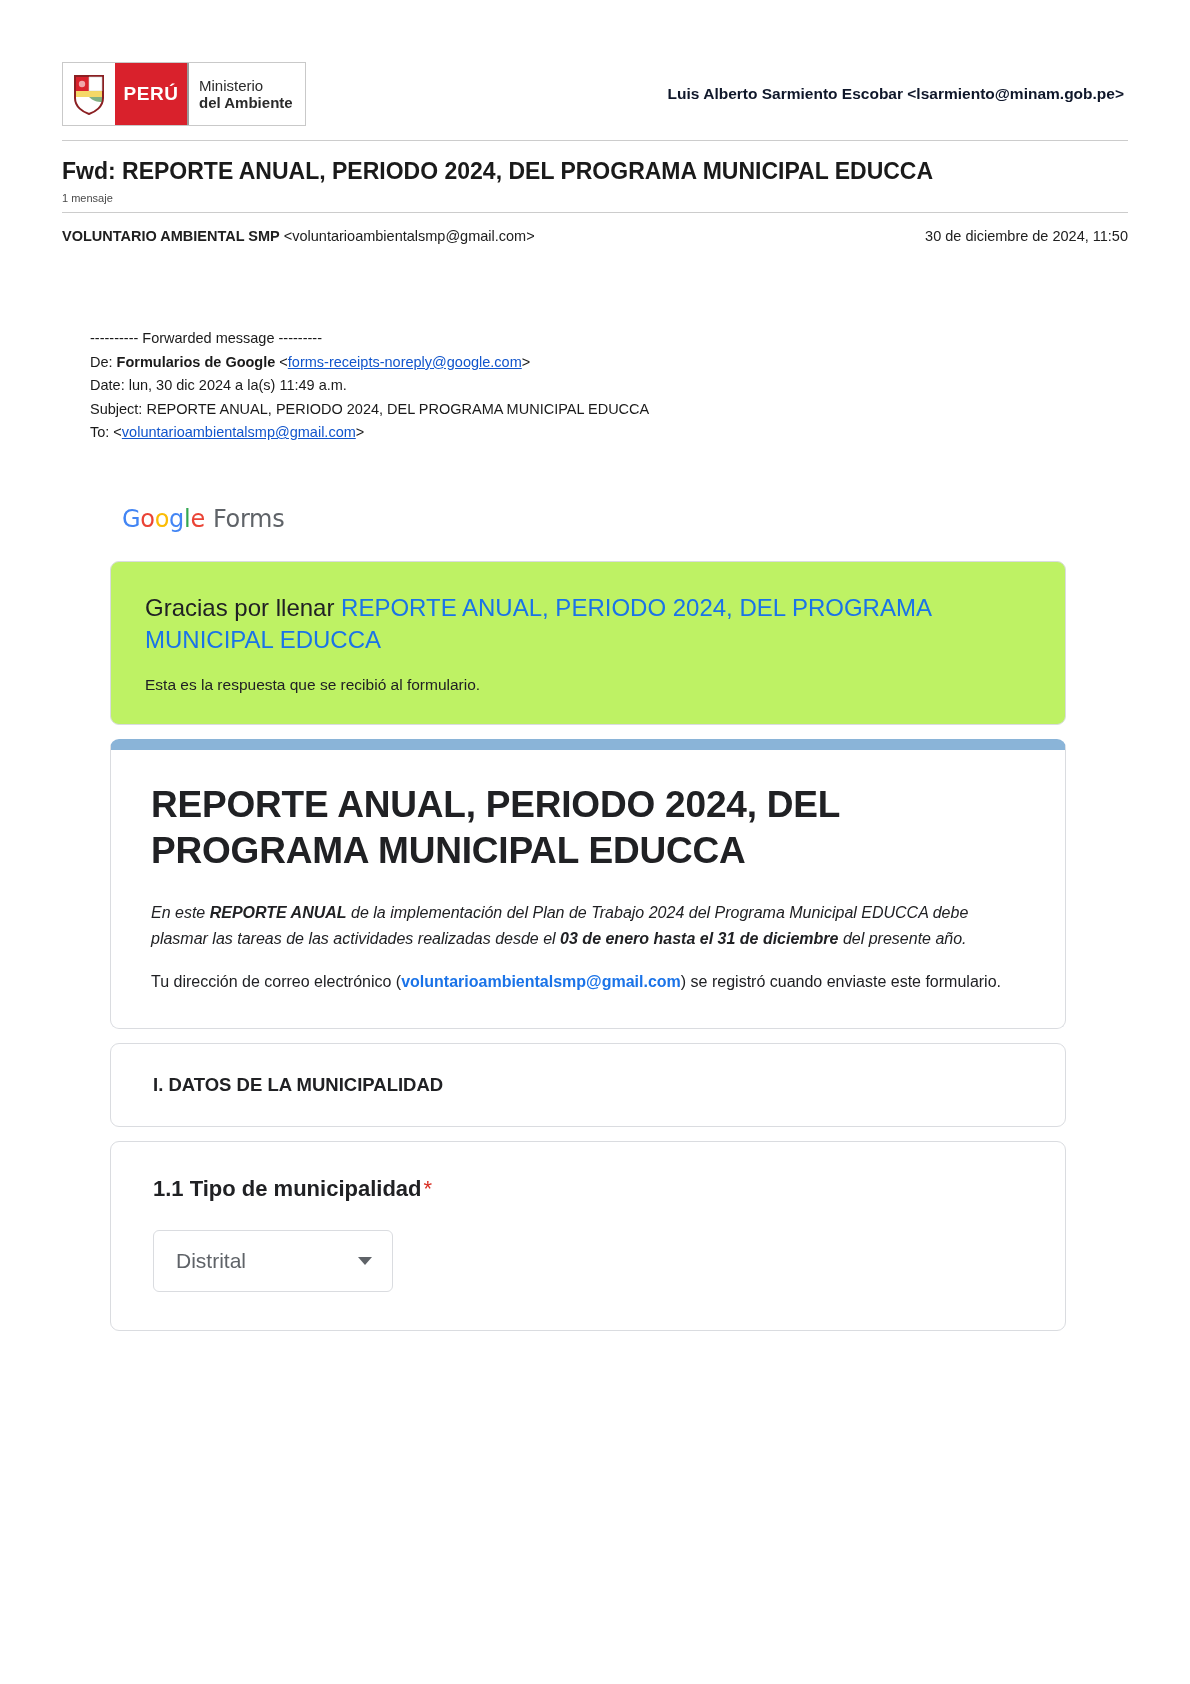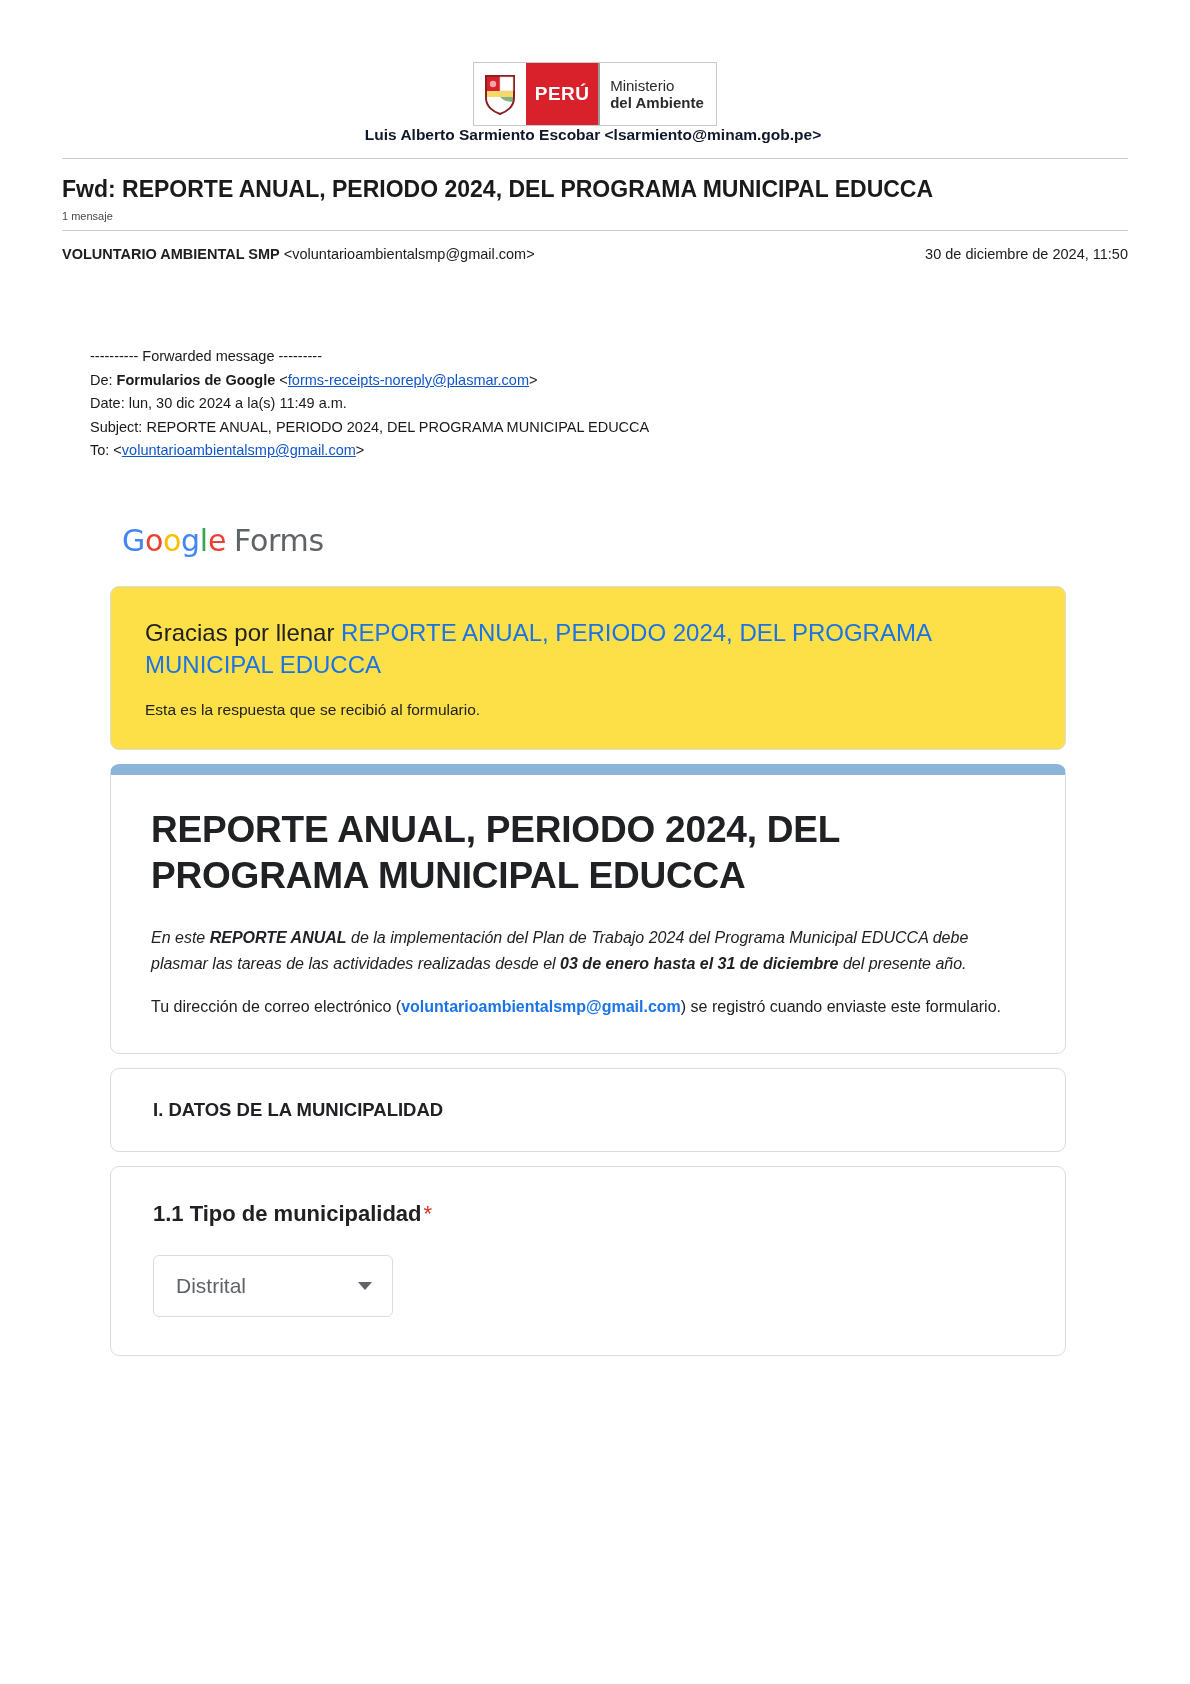--- a/index.html
+++ b/index.html
@@ -21,21 +21,20 @@
     box-sizing: border-box;
     padding: 56px 62px 40px 62px;
   }
 
   
   .mail-header {
     display: flex;
     align-items: center;
     justify-content: space-between;
     padding: 6px 0 14px 0;
-    flex-direction: column;
   }
   .logo-block {
     display: flex;
     align-items: stretch;
     height: 62px;
     border: 1px solid #c9c9c9;
     background: #ffffff;
   }
   .logo-shield {
     width: 52px;
@@ -119,39 +118,39 @@
   }
   .fwd b { font-weight: bold; }
   a.link {
     color: #1155cc;
     text-decoration: underline;
   }
 
   
   .gforms-logo {
     margin: 60px 0 28px 60px;
-    font-size: 30px;
+    font-size: 24px;
     letter-spacing: -0.3px;
     color: #4a4a4a;
     font-family: "DejaVu Sans", sans-serif;
   }
   .gforms-logo .g1 { color: #4285F4; }
   .gforms-logo .g2 { color: #EA4335; }
   .gforms-logo .g3 { color: #FBBC05; }
   .gforms-logo .g4 { color: #4285F4; }
   .gforms-logo .g5 { color: #34A853; }
   .gforms-logo .g6 { color: #EA4335; }
   .gforms-logo .forms { color: #5f6368; margin-left: 8px; }
 
   .card {
     box-sizing: border-box;
     margin: 0 62px 14px 48px;
     border: 1px solid #dadce0;
     border-radius: 9px;
-    background: #fde047;
+    background: #bef264;
     padding: 30px 34px 30px 34px;
   }
   .thanks-title {
     font-size: 24px;
     line-height: 1.34;
     color: #202124;
     font-weight: normal;
   }
   .thanks-title .hl { color: #1a73e8; }
   .thanks-sub {
@@ -289,21 +288,21 @@
       </div>
       <div class="sender-date">30 de diciembre de 2024, 11:50</div>
     </div>
   </div>
 
   <div class="fwd">
     <div>---------- Forwarded message ---------</div>
     <div>
       <span>De:</span>
       <b>Formularios de Google</b>
-      <span>&lt;</span><a class="link" href="#">forms-receipts-noreply@plasmar.com</a><span>&gt;</span>
+      <span>&lt;</span><a class="link" href="#">forms-receipts-noreply@google.com</a><span>&gt;</span>
     </div>
     <div>Date: lun, 30 dic 2024 a la(s) 11:49 a.m.</div>
     <div>Subject: REPORTE ANUAL, PERIODO 2024, DEL PROGRAMA MUNICIPAL EDUCCA</div>
     <div>
       <span>To: &lt;</span><a class="link" href="#">voluntarioambientalsmp@gmail.com</a><span>&gt;</span>
     </div>
   </div>
 
   <div class="gforms-logo">
     <span class="g1">G</span><span class="g2">o</span><span class="g3">o</span><span class="g4">g</span><span class="g5">l</span><span class="g6">e</span><span class="forms">Forms</span>

